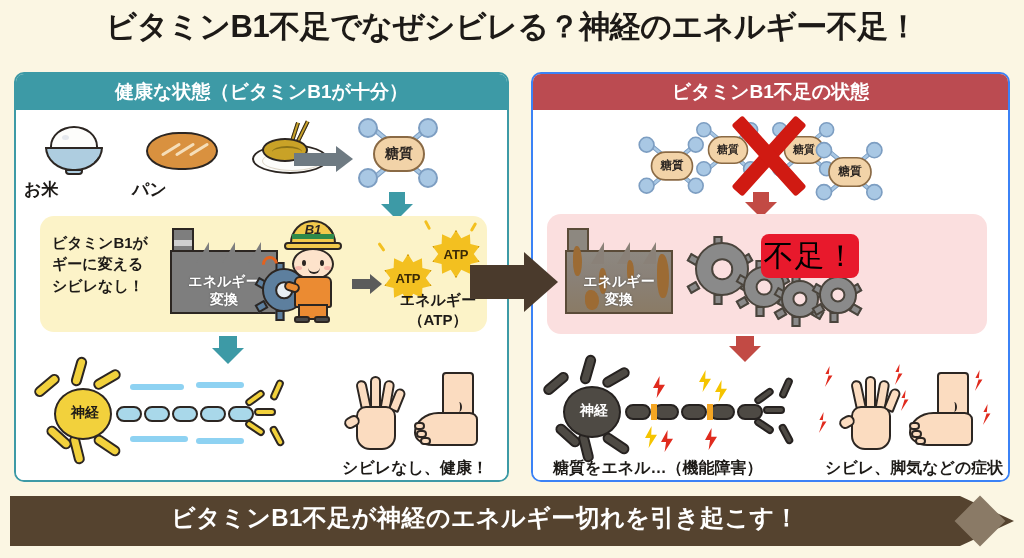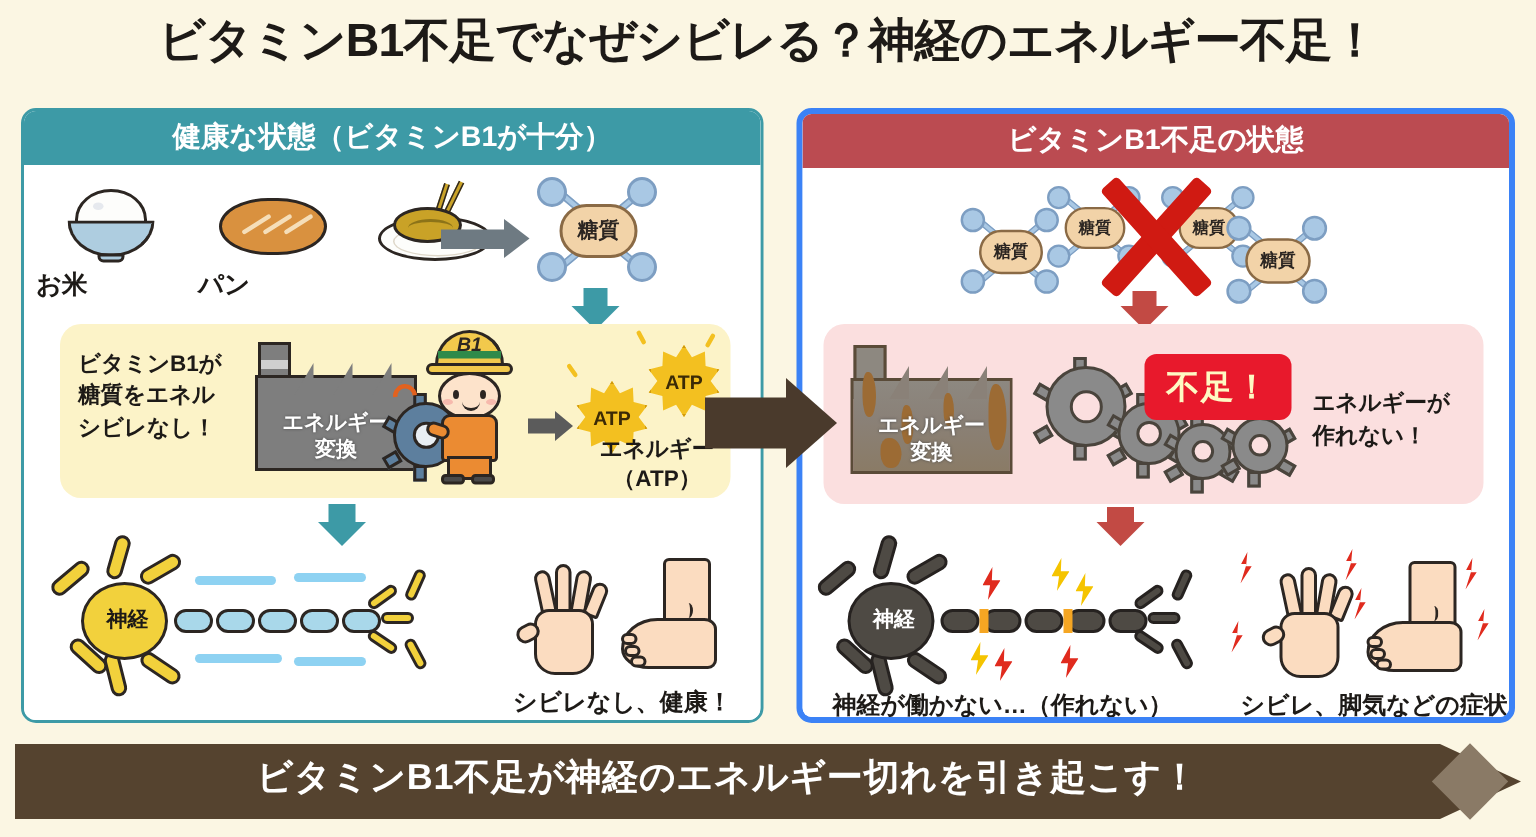--- a/index.html
+++ b/index.html
@@ -16,21 +16,21 @@
     position: absolute; left: 0; top: 6px; width: 1024px;
     text-align: center;
     font-size: 31px; font-weight: bold; color: #1d1a17;
     letter-spacing: -0.5px;
     white-space: nowrap;
   }
 
   
   .panel { position: absolute; top: 72px; height: 410px; border-radius: 10px; overflow: hidden; }
   .panel-left  { left: 14px;  width: 495px; border: 2px solid #3d9aa6; background: #fff; }
-  .panel-right { left: 531px; width: 479px; border: 4px solid #3b82f6; background: #fff; }
+  .panel-right { left: 531px; width: 479px; border: 2px solid #3b82f6; background: #fff; }
   .panel-header {
     height: 36px; line-height: 36px; text-align: center;
     color: #fff; font-size: 19px; font-weight: bold; white-space: nowrap;
   }
   .panel-left  .panel-header { background: #3d9aa6; }
   .panel-right .panel-header { background: #bb4b51; }
   .panel-body { position: relative; height: 372px; background: #fff; }
   .cap { position: absolute; font-weight: bold; color: #1d1a17; white-space: nowrap; }
 
   
@@ -224,23 +224,23 @@
       border-radius:40px 14px 10px 30px/34px 12px 10px 22px; }
   .foot .toe { position:absolute; width:11px; height:8px; background:#fbdcc0;
       border:2px solid #2c2622; border-radius:5px; }
   .foot .ank { position:absolute; left:44px; top:30px; width:6px; height:10px;
       border-right:2px solid #2c2622; border-radius:50%; }
 
   .zig { position:absolute; width:11px; height:21px; background:#e02b1e;
       clip-path: polygon(60% 0%,22% 38%,55% 38%,18% 100%,86% 45%,52% 45%); }
 
   
-  .badge-fuzoku { position:absolute; background:#e8192c; color:#fef9c3; font-weight:bold;
+  .badge-fuzoku { position:absolute; background:#e8192c; color:#000000; font-weight:normal;
       border-radius:8px; display:flex; align-items:center; justify-content:center;
-      font-size:22px; letter-spacing:1px; white-space:nowrap; }
+      font-size:30px; letter-spacing:1px; white-space:nowrap; }
 
   
   .bigx { position:absolute; width:96px; height:96px; }
   .bigx span { position:absolute; left:50%; top:0; width:15px; height:96px;
       background:#d01a12; border-radius:3px; }
   .bigx span.a { transform:translateX(-50%) rotate(42deg); }
   .bigx span.b { transform:translateX(-50%) rotate(-42deg); }
 
   
   .connector { position:absolute; left:470px; top:252px; display:flex; align-items:center; z-index:30; }
@@ -322,21 +322,21 @@
       </div>
 
       <div class="arrow-v" style="left:365px; top:82px;">
         <div class="shaft" style="width:16px;height:12px;"></div>
           <div class="head"></div>
       </div>
 
       <div class="box-yellow">
         <div class="txt-b1">
           <div>ビタミンB1が</div>
-          <div>糖質をエネル</div>
+          <div>ギーに変える</div>
           <div>シビレなし！</div>
         </div>
 
         <div class="factory" style="left:130px; top:12px;">
           <div class="chim"></div>
             <div class="band"></div>
           <div class="body"></div>
           <div class="tooth" style="left:26px; top:14px;"></div>
           <div class="tooth" style="left:52px; top:14px;"></div>
           <div class="tooth" style="left:78px; top:14px;"></div>
@@ -571,25 +571,20 @@
           <i class="tooth2" style="left:96%; top:74%; transform:rotate(120deg);"></i>
           <i class="tooth2" style="left:50%; top:96%; transform:translateX(-50%) rotate(180deg);"></i>
           <i class="tooth2" style="left:-2%; top:74%; transform:rotate(240deg);"></i>
           <i class="tooth2" style="left:-2%; top:22%; transform:rotate(300deg);"></i>
           <div class="disc"></div>
             <div class="hole"></div>
         </div>
 
         <div class="badge-fuzoku" style="left:214px; top:20px; width:98px; height:44px;">不足！</div>
 
-        <div style="position:absolute; left:326px; top:42px; font-size:15px; font-weight:bold;
-                    color:#1d1a17; line-height:1.45;">
-          <div>エネルギーが</div>
-          <div>作れない！</div>
-        </div>
       </div>
 
       <div class="arrow-v red" style="left:196px; top:226px;">
         <div class="shaft" style="width:18px;height:10px;"></div>
           <div class="head"></div>
       </div>
 
       <div class="neuron dark" style="left:14px; top:254px;">
         <div class="soma">
           <i class="dend" style="left:-6px;top:10px;transform:rotate(-40deg);"></i>
@@ -617,21 +612,21 @@
           <i class="br" style="left:22px;top:6px;transform:rotate(-66deg);"></i>
           <i class="br" style="left:22px;top:52px;transform:rotate(62deg);"></i>
         </div>
         <i class="bolt" style="left:106px;top:12px;"></i>
         <i class="bolt y" style="left:152px;top:6px;"></i>
         <i class="bolt y" style="left:168px;top:16px;"></i>
         <i class="bolt y" style="left:98px;top:62px;"></i>
         <i class="bolt" style="left:114px;top:66px;"></i>
         <i class="bolt" style="left:158px;top:64px;"></i>
       </div>
-      <div class="cap" style="left:20px; top:348px; font-size:16px;">神経が働かない…（作れない）</div>
+      <div class="cap" style="left:20px; top:348px; font-size:16px;">糖質をエネル…（機能障害）</div>
 
       <div style="position:absolute;left:278px;top:250px;width:196px;height:96px;">
         <div class="hand" style="left:30px; top:16px;">
           <i class="fg" style="left:12px;top:4px;height:30px;transform:rotate(-12deg);"></i>
           <i class="fg" style="left:24px;top:0px;height:34px;"></i>
           <i class="fg" style="left:36px;top:4px;height:30px;transform:rotate(10deg);"></i>
           <i class="fg" style="left:46px;top:12px;height:24px;transform:rotate(22deg);"></i>
           <div class="palm"></div>
             <div class="thumb"></div>
         </div>

